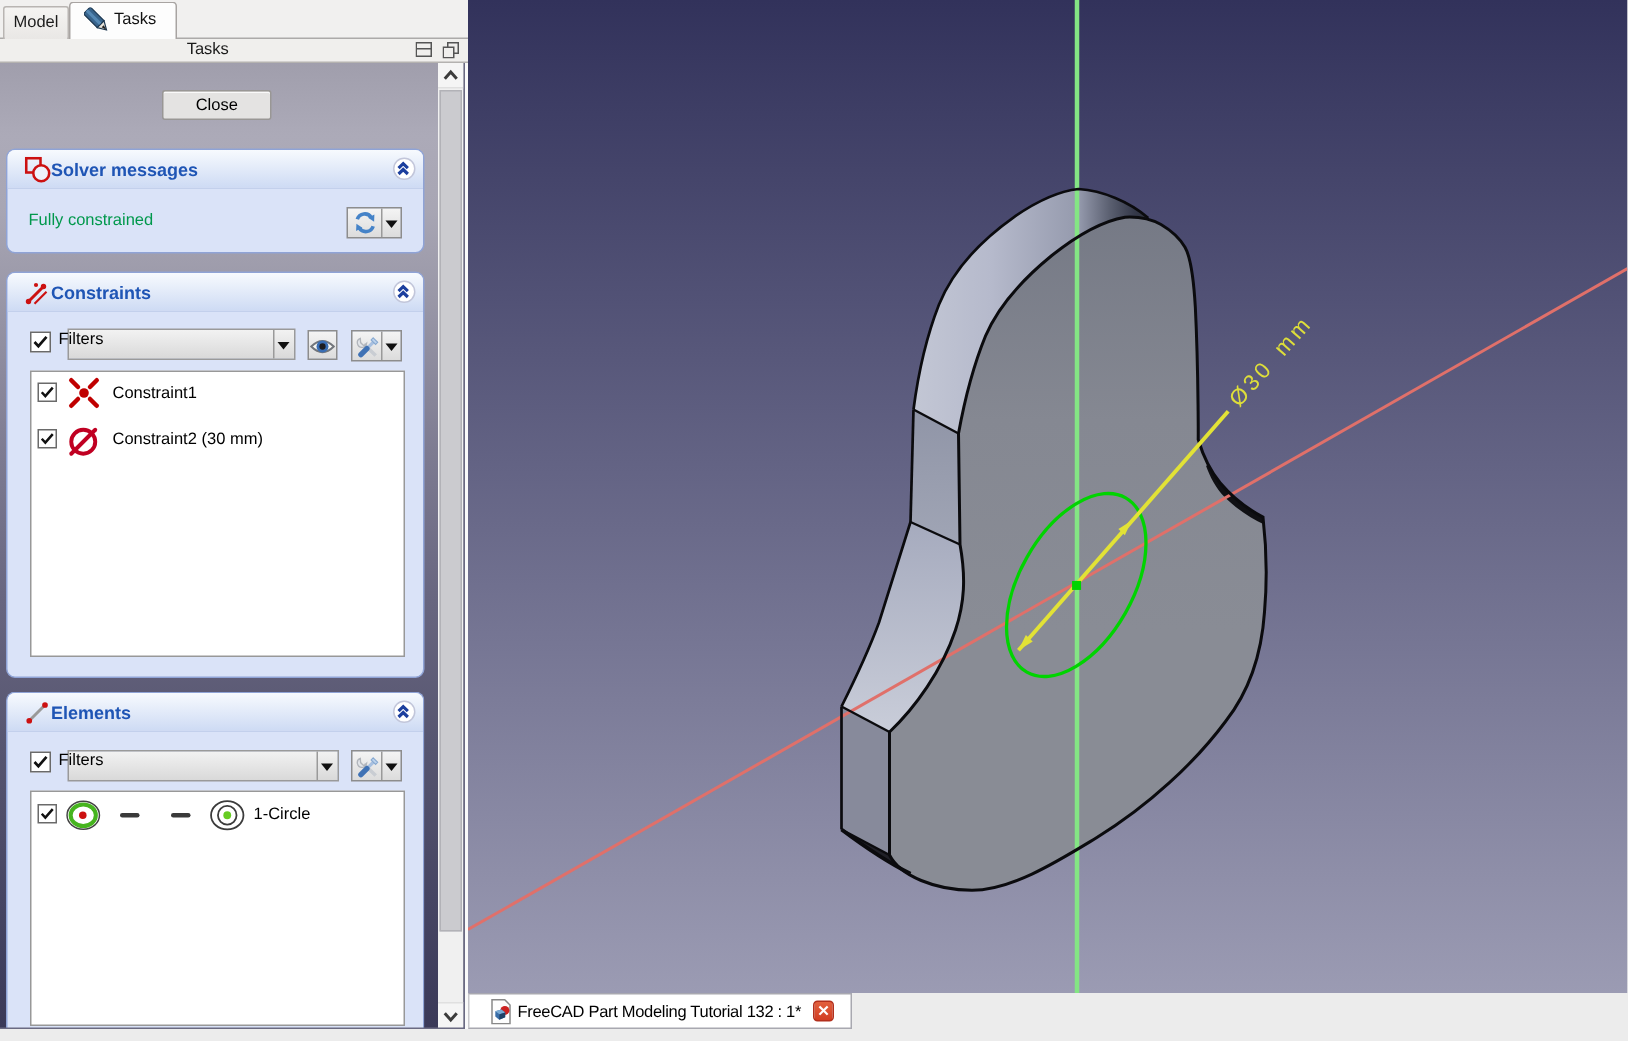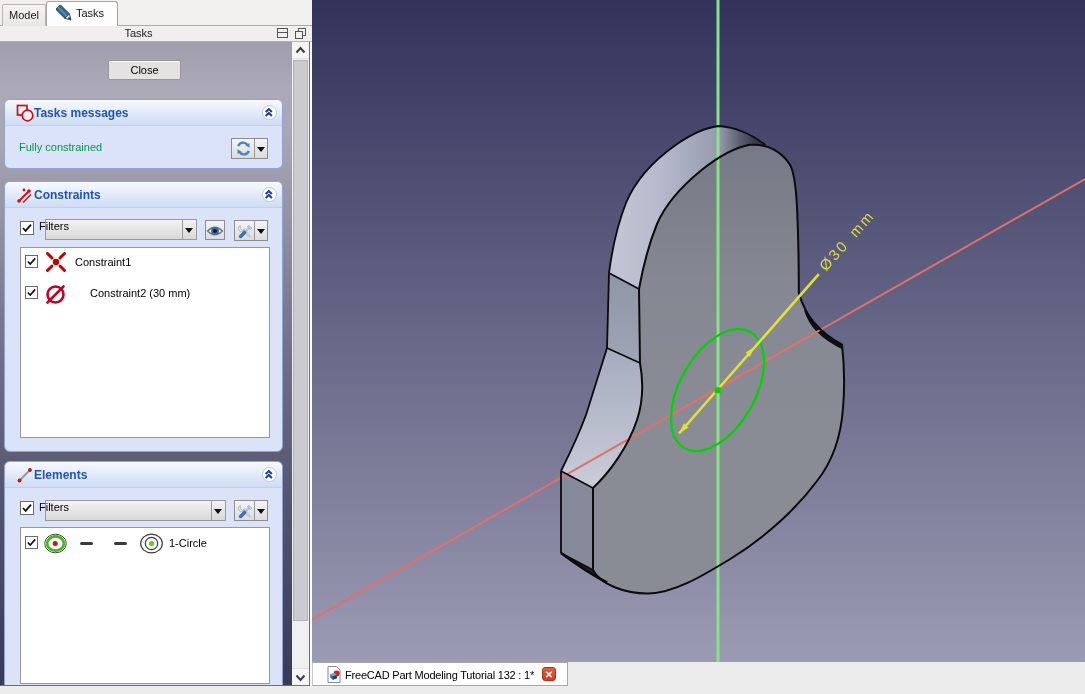--- a/index.html
+++ b/index.html
@@ -93,21 +93,21 @@
 
   <div id="panelbg" class="abs"></div>
   <div id="btnClose" class="abs">Close</div>
 
   <div id="pSolver" class="abs panelbox">
     <div class="panelhdr">
       <svg style="position:absolute;left:11px;top:4px" width="18" height="18" viewBox="0 0 18 18">
         <rect x="1.5" y="1.5" width="9.5" height="9.5" fill="none" stroke="#cc1111" stroke-width="1.7"></rect>
         <circle cx="11.5" cy="11.5" r="5.3" fill="#eef2fc" stroke="#cc1111" stroke-width="1.7"></circle>
       </svg>
-      <div class="ttl">Tasks messages</div>
+      <div class="ttl">Solver messages</div>
       <div class="chevbtn">
         <svg width="15" height="15" viewBox="0 0 15 15" style="position:absolute;left:-1px;top:-1px">
           <path d="M3.7,7.1 L6.8,4.1 L9.9,7.1 M3.7,11 L6.8,8 L9.9,11" fill="none" stroke="#1c3f9e" stroke-width="2.1"></path>
         </svg>
       </div>
     </div>
   </div>
   <div id="fully" class="abs">Fully constrained</div>
   <div class="abs sqbtn" style="left:231px;top:138px;width:37px;height:21px;">
     <svg width="17" height="17" viewBox="0 0 17 17" style="position:absolute;left:3px;top:1px">
@@ -183,21 +183,21 @@
   <div class="abs itemtext" style="left:75px;top:256px">Constraint1</div>
   <div class="abs cb" style="left:25px;top:286px;width:13px;height:13px">
     <svg width="11" height="11" viewBox="0 0 12 12" style="position:absolute;left:0;top:0">
       <path d="M2,6 L4.6,8.8 L10,2.6" fill="none" stroke="#111" stroke-width="1.8"></path>
     </svg>
   </div>
   <svg class="abs" style="left:44px;top:282px" width="24" height="24" viewBox="0 0 24 24">
     <circle cx="11.5" cy="12.5" r="8" fill="none" stroke="#c00022" stroke-width="2.6"></circle>
     <line x1="3.5" y1="20.5" x2="19.5" y2="4.5" stroke="#c00022" stroke-width="2.6" stroke-linecap="round"></line>
   </svg>
-  <div class="abs itemtext" style="left:90px;top:287px">Constraint2 (30 mm)</div>
+  <div class="abs itemtext" style="left:75px;top:287px">Constraint2 (30 mm)</div>
 
   <div id="pElements" class="abs panelbox">
     <div class="panelhdr">
       <svg style="position:absolute;left:11px;top:4px" width="18" height="18" viewBox="0 0 18 18">
         <line x1="3.5" y1="14.5" x2="14" y2="4" stroke="#999" stroke-width="2"></line>
         <circle cx="3.5" cy="14.5" r="1.9" fill="#cc1111"></circle>
         <circle cx="14" cy="4" r="1.9" fill="#cc1111"></circle>
       </svg>
       <div class="ttl">Elements</div>
       <div class="chevbtn">

